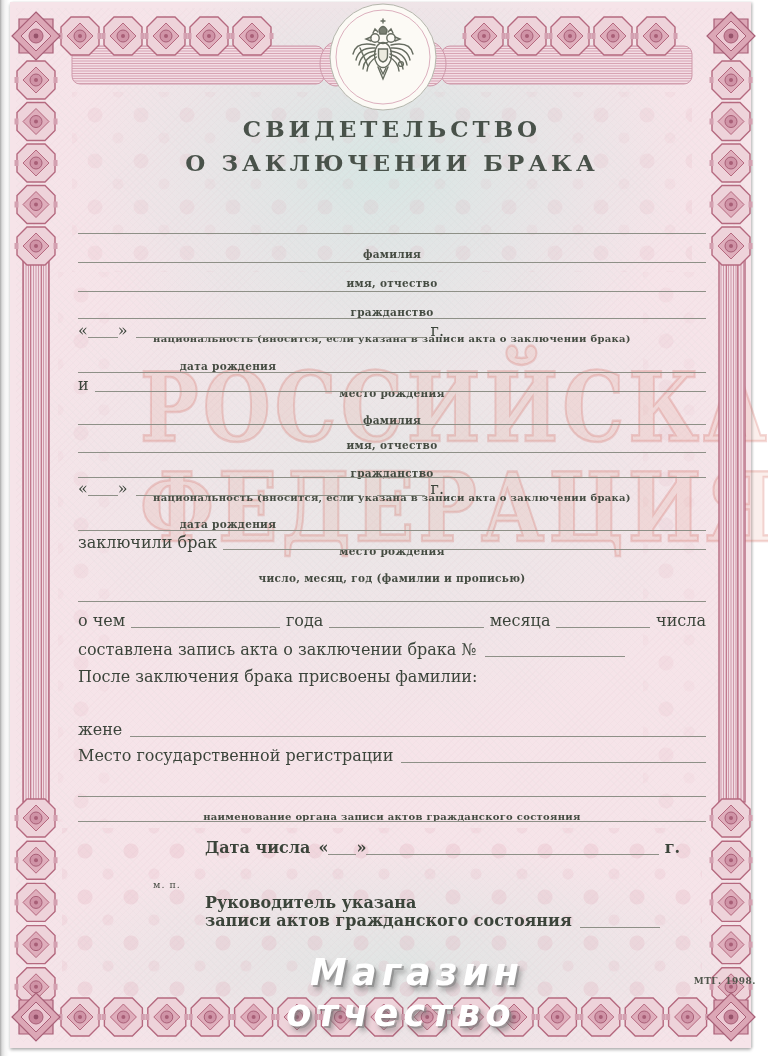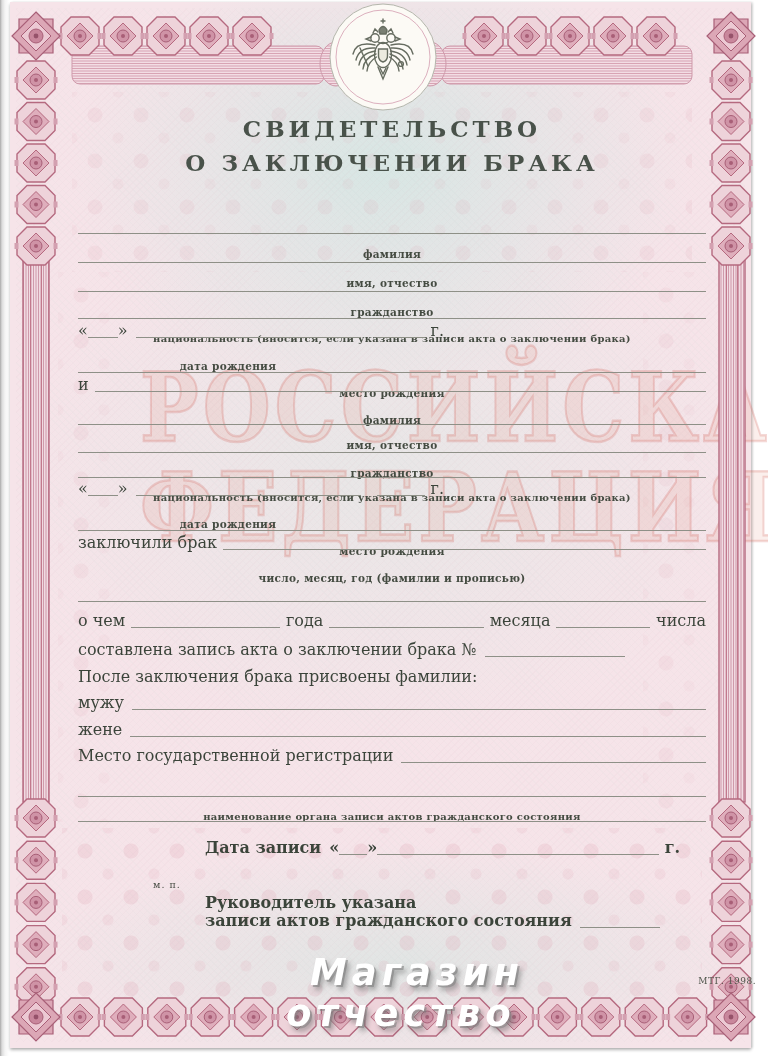--- a/index.html
+++ b/index.html
@@ -48,21 +48,21 @@
        letter-spacing:.3px;}
   .sub.small{font-size:10px;}
   .prow{position:absolute;left:0;right:0;display:flex;align-items:flex-end;height:20px;
         line-height:20px;white-space:nowrap;}
   .seg{border-bottom:1px solid var(--line,#8e9087);margin-bottom:3px;}
   .grow{flex:1;}
   .sp6{width:6px;} .sp8{width:8px;} .sp16{width:16px;}
   .abslab{position:absolute;}
   .bold{font-weight:bold;}
   .mp{position:absolute;left:75px;top:879px;font-size:9.5px;letter-spacing:1px;color:#4a4f46;}
-  .code{position:absolute;right:12px;top:976px;font-size:9px;font-weight:normal;
+  .code{position:absolute;right:12px;top:976px;font-size:9px;font-weight:bold;
         letter-spacing:.5px;color:#50564c;}
   
   .wm-shop{position:absolute;z-index:30;font-family:"DejaVu Sans",sans-serif;
            font-weight:bold;font-style:italic;color:#fff;letter-spacing:5px;font-size:37px;
            text-shadow:2px 2px 0 rgba(125,125,125,.55), 4px 5px 5px rgba(110,110,110,.55);}
   .wm-shop-1{left:310px;top:951px;text-align:right;}
   .wm-shop-2{left:286px;top:992px;}
 </style>
 </head>
 <body style="--text: #3b443a; --line: #8e9087;">
@@ -309,45 +309,40 @@
       <span>числа</span>
     </div>
     <div class="prow" style="top:640px">
       <span>составлена запись акта о заключении брака №</span>
       <span class="sp8"></span>
       <span class="seg" style="width:140px"></span>
     </div>
     <div class="prow" style="top:667px">
       <span>После заключения брака присвоены фамилии:</span>
     </div>
-    <div class="prow" style="top:693px">
-      <span>мужу</span>
-      <span class="sp8"></span>
-      <span class="seg grow"></span>
-    </div>
     <div class="prow" style="top:720px">
       <span>жене</span>
       <span class="sp8"></span>
       <span class="seg grow"></span>
     </div>
     <div class="prow" style="top:746px">
       <span>Место государственной регистрации</span>
       <span class="sp8"></span>
       <span class="seg grow"></span>
     </div>
     <div class="fline" style="top:779px">
       <div class="ln"></div>
       <div class="sub small">наименование органа записи актов гражданского состояния</div>
     </div>
     <div class="fline" style="top:804px">
       <div class="ln"></div>
     </div>
 
     <div class="prow bold" style="top:838px;left:127px;right:26px">
-      <span>Дата записи</span>
+      <span>Дата числа</span>
       <span class="sp8"></span>
       <span>«</span>
       <span class="seg" style="width:28px"></span>
       <span>»</span>
       <span class="seg grow"></span>
       <span class="sp6"></span>
       <span>г.</span>
     </div>
     <div class="mp">м. п.</div>
     <div class="prow bold" style="top:893px;left:127px">

